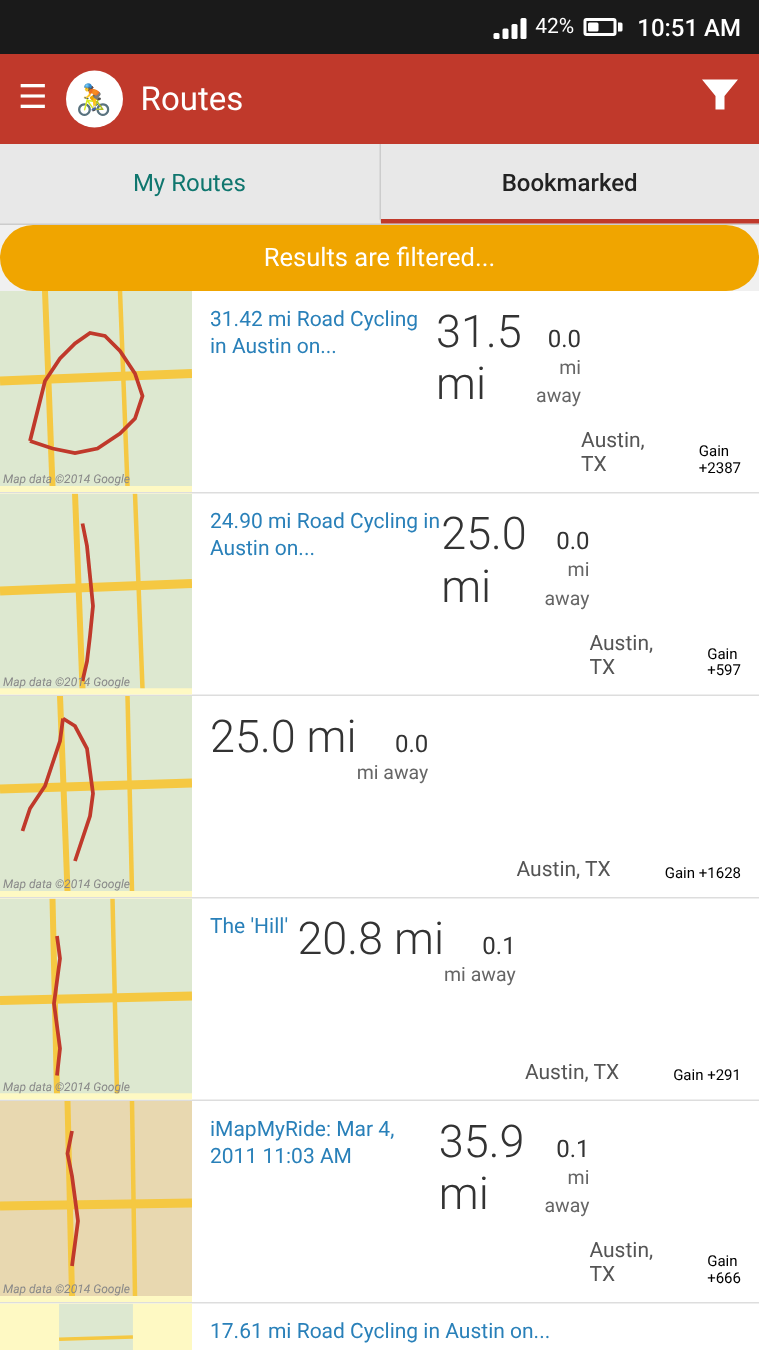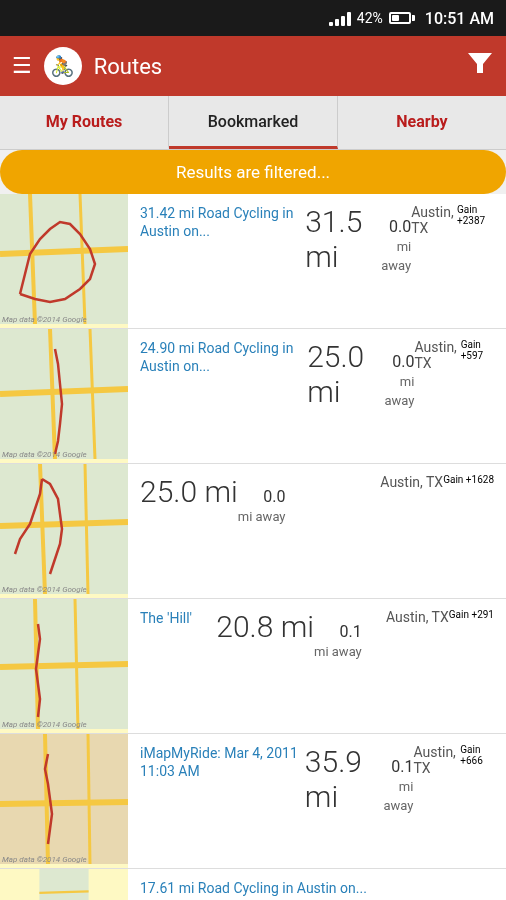--- a/index.html
+++ b/index.html
@@ -99,22 +99,22 @@
       display: flex;
       height: 54px;
       border-bottom: 1px solid #ccc;
     }
     .tab {
       flex: 1;
       display: flex;
       align-items: center;
       justify-content: center;
       font-size: 16px;
-      color: #b91c1c;
-      font-weight: 700;
+      color: #0f766e;
+      font-weight: 400;
       cursor: pointer;
       border-bottom: 3px solid transparent;
       position: relative;
     }
     .tab.active {
       color: #222;
       font-weight: 500;
       border-bottom: 3px solid #c0392b;
     }
     .tab:not(:last-child) {
@@ -180,23 +180,24 @@
       line-height: 1.4;
     }
     .route-away .away-val {
       font-size: 16px;
       color: #333;
       display: block;
     }
     .route-bottom {
       display: flex;
       justify-content: space-between;
-      align-items: flex-start;
+      align-items: flex-end;
       font-size: 14px;
       color: #555;
+      gap: 36px;
     }
     .route-gain {
       color: #000000;
       font-size: 10px;
     }
 
     
     .map-svg {
       width: 128px;
       height: 130px;
@@ -236,23 +237,20 @@
     </svg>
   </span>
 </div>
 
 <div class="tabs">
   <div class="tab">
     <span>My Routes</span>
   </div>
   <div class="tab active">
     <span>Bookmarked</span>
-  </div>
-  <div class="tab">
-    <span>Nearby</span>
   </div>
 </div>
 
 <div class="filter-banner">
   <span>Results are filtered...</span>
 </div>
 
 <div class="route-list">
 
   <div class="route-item">

